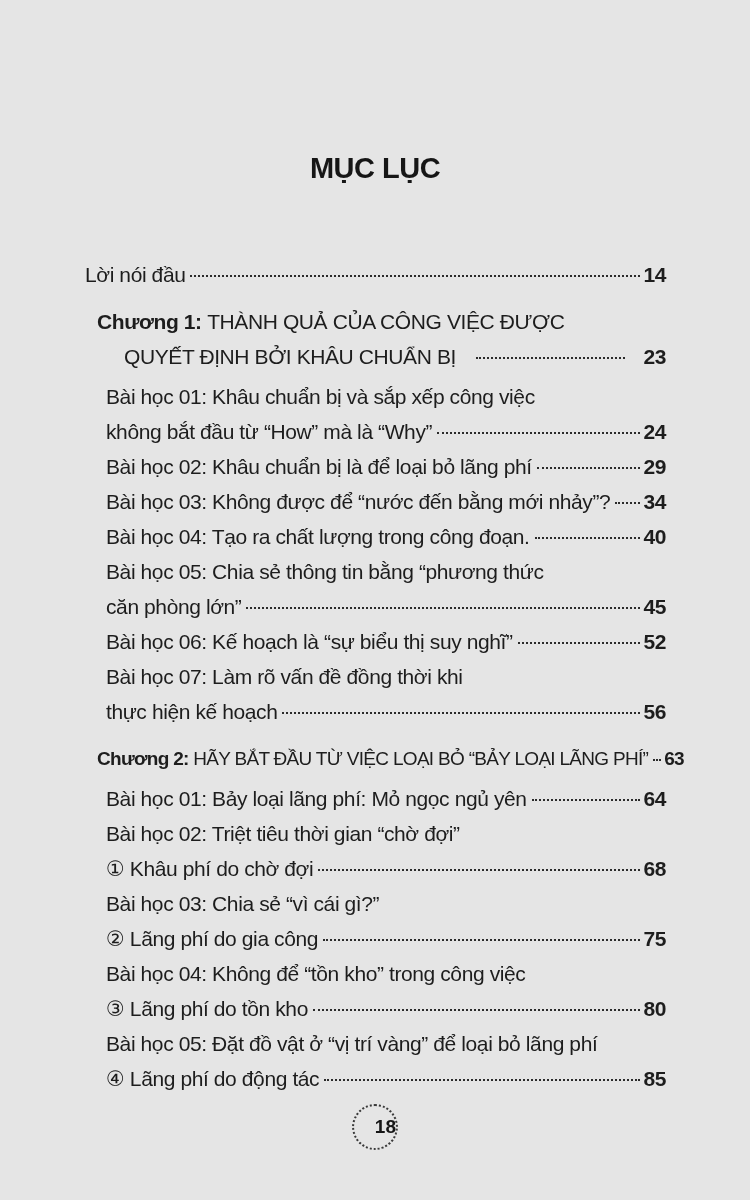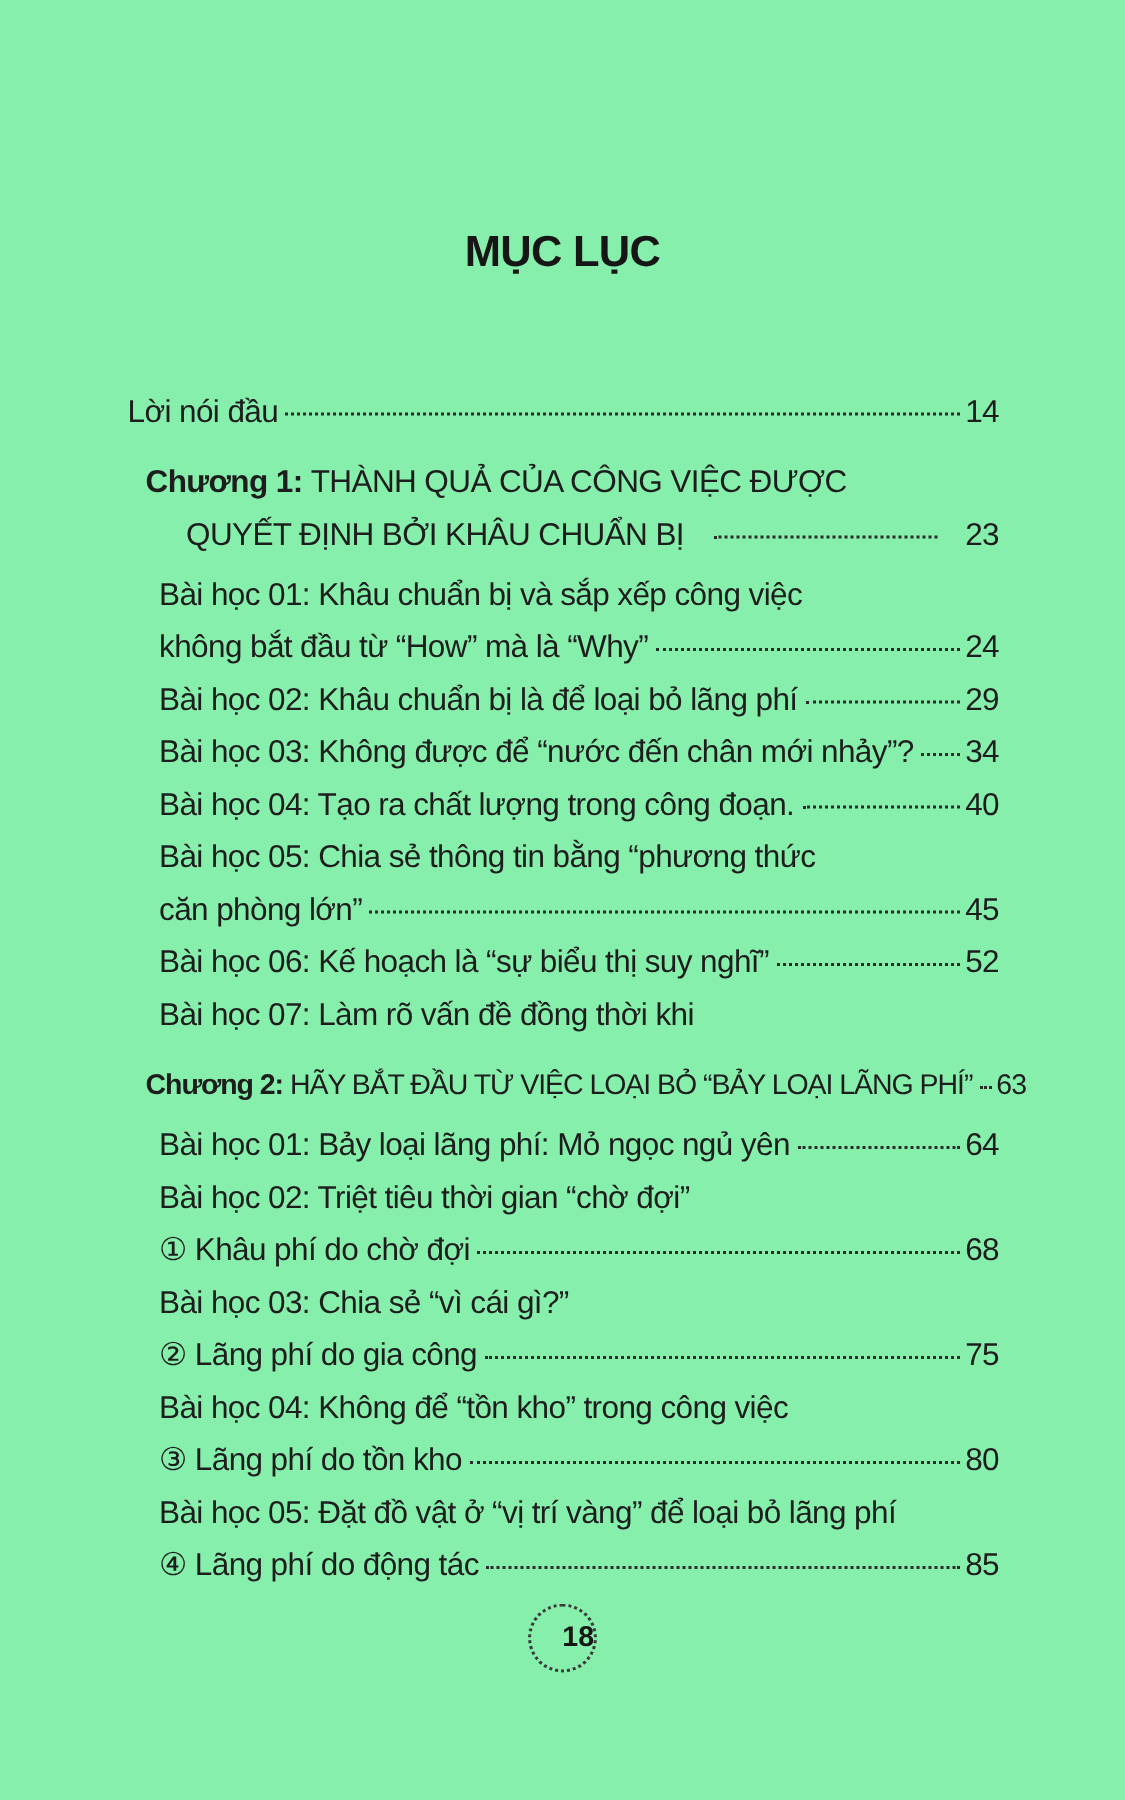--- a/index.html
+++ b/index.html
@@ -4,21 +4,21 @@
 <style>
   html, body {
     margin: 0;
     padding: 0;
     background: #ffffff;
   }
   .page {
     position: relative;
     width: 750px;
     height: 1200px;
-    background: #86efac;
+    background: #e5e5e5;
     overflow: hidden;
     font-family: "Liberation Sans", "DejaVu Sans", sans-serif;
     color: #1d1d1d;
   }
   .title {
     margin: 0;
     padding-top: 150px;
     height: 36px;
     line-height: 36px;
     text-align: center;
@@ -48,21 +48,21 @@
   .kind-lesson { padding-left: 21px; }
   .kind-lesson-first { padding-left: 21px; margin-top: 5px; }
   .tight { font-size: 19px; letter-spacing: -0.7px; }
   .leader {
     flex: 1 1 auto;
     min-width: 8px;
     height: 2.8px;
     margin: 0 3px 0 5px;
     border-bottom: 2.8px dotted #2b2b2b;
   }
-  .pagenum { flex: 0 0 auto; }
+  .pagenum { flex: 0 0 auto; font-weight: bold; }
   .badge {
     width: 46px;
     height: 46px;
     box-sizing: border-box;
     margin: 8px auto 0 auto;
     border: 2px dotted #3a3a3a;
     border-radius: 50%;
     display: flex;
     align-items: center;
     justify-content: flex-end;
@@ -77,26 +77,27 @@
 <div class="page">
   <h1 class="title">MỤC LỤC</h1>
 
   <div class="toc" id="toc-list">
       <div class="toc-line kind-top"><span class="text">Lời nói đầu</span><span class="leader"></span><span class="pagenum">14</span></div>
       <div class="toc-line kind-chapter"><span class="prefix">Chương 1: </span><span class="text">THÀNH QUẢ CỦA CÔNG VIỆC ĐƯỢC</span></div>
       <div class="toc-line kind-chapter-cont"><span class="text">QUYẾT ĐỊNH BỞI KHÂU CHUẨN BỊ</span><span class="leader"></span><span class="pagenum">23</span></div>
       <div class="toc-line kind-lesson-first"><span class="text">Bài học 01: Khâu chuẩn bị và sắp xếp công việc</span></div>
       <div class="toc-line kind-lesson"><span class="text">không bắt đầu từ “How” mà là “Why”</span><span class="leader"></span><span class="pagenum">24</span></div>
       <div class="toc-line kind-lesson"><span class="text">Bài học 02: Khâu chuẩn bị là để loại bỏ lãng phí</span><span class="leader"></span><span class="pagenum">29</span></div>
-      <div class="toc-line kind-lesson"><span class="text">Bài học 03: Không được để “nước đến chân mới nhảy”?</span><span class="leader"></span><span class="pagenum">34</span></div>
+      <div class="toc-line kind-lesson"><span class="text">Bài học 03: Không được để “nước đến bằng mới nhảy”?</span><span class="leader"></span><span class="pagenum">34</span></div>
       <div class="toc-line kind-lesson"><span class="text">Bài học 04: Tạo ra chất lượng trong công đoạn.</span><span class="leader"></span><span class="pagenum">40</span></div>
       <div class="toc-line kind-lesson"><span class="text">Bài học 05: Chia sẻ thông tin bằng “phương thức</span></div>
       <div class="toc-line kind-lesson"><span class="text">căn phòng lớn”</span><span class="leader"></span><span class="pagenum">45</span></div>
       <div class="toc-line kind-lesson"><span class="text">Bài học 06: Kế hoạch là “sự biểu thị suy nghĩ”</span><span class="leader"></span><span class="pagenum">52</span></div>
       <div class="toc-line kind-lesson"><span class="text">Bài học 07: Làm rõ vấn đề đồng thời khi</span></div>
+      <div class="toc-line kind-lesson"><span class="text">thực hiện kế hoạch</span><span class="leader"></span><span class="pagenum">56</span></div>
       <div class="toc-line kind-chapter tight"><span class="prefix">Chương 2: </span><span class="text">HÃY BẮT ĐẦU TỪ VIỆC LOẠI BỎ “BẢY LOẠI LÃNG PHÍ”</span><span class="leader"></span><span class="pagenum">63</span></div>
       <div class="toc-line kind-lesson-first"><span class="text">Bài học 01: Bảy loại lãng phí: Mỏ ngọc ngủ yên</span><span class="leader"></span><span class="pagenum">64</span></div>
       <div class="toc-line kind-lesson"><span class="text">Bài học 02: Triệt tiêu thời gian “chờ đợi”</span></div>
       <div class="toc-line kind-lesson"><span class="text">① Khâu phí do chờ đợi</span><span class="leader"></span><span class="pagenum">68</span></div>
       <div class="toc-line kind-lesson"><span class="text">Bài học 03: Chia sẻ “vì cái gì?”</span></div>
       <div class="toc-line kind-lesson"><span class="text">② Lãng phí do gia công</span><span class="leader"></span><span class="pagenum">75</span></div>
       <div class="toc-line kind-lesson"><span class="text">Bài học 04: Không để “tồn kho” trong công việc</span></div>
       <div class="toc-line kind-lesson"><span class="text">③ Lãng phí do tồn kho</span><span class="leader"></span><span class="pagenum">80</span></div>
       <div class="toc-line kind-lesson"><span class="text">Bài học 05: Đặt đồ vật ở “vị trí vàng” để loại bỏ lãng phí</span></div>
       <div class="toc-line kind-lesson"><span class="text">④ Lãng phí do động tác</span><span class="leader"></span><span class="pagenum">85</span></div>

